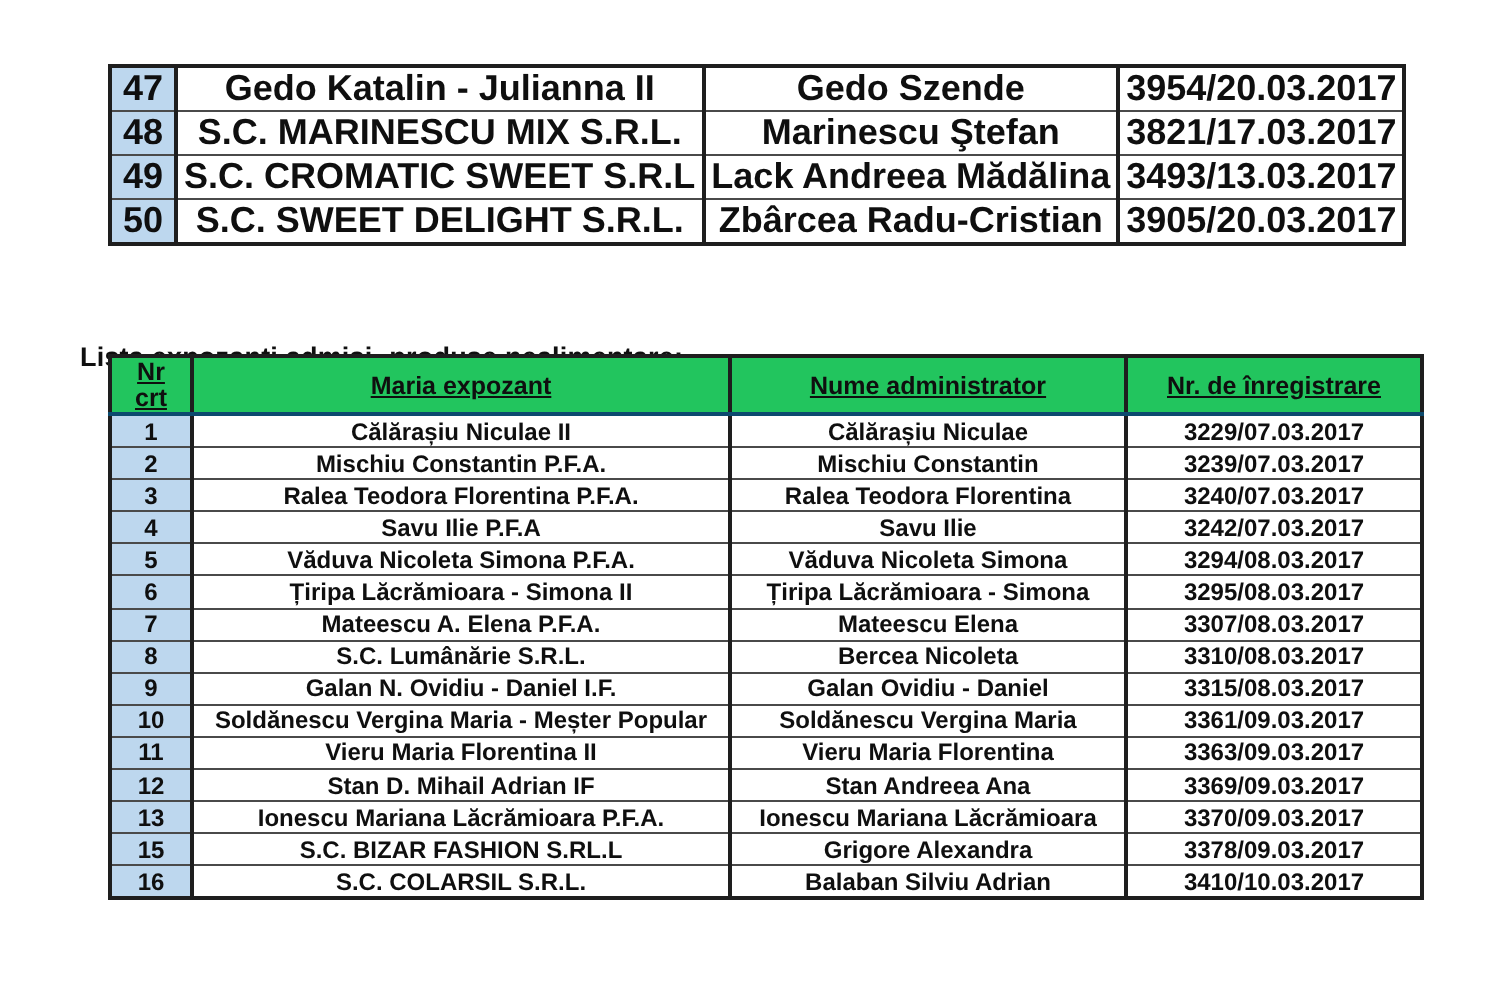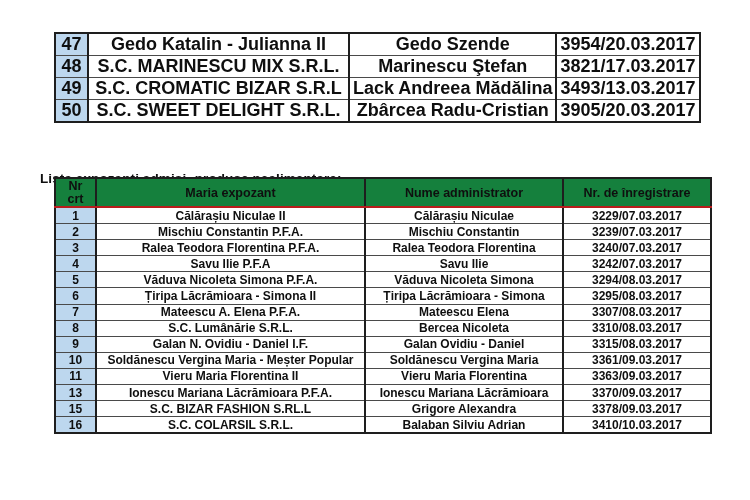--- a/index.html
+++ b/index.html
@@ -50,25 +50,26 @@
     left: 40px; top: 141px;
     font-size: 13.5px;
     font-weight: bold;
     letter-spacing: 0.1px;
     margin-top: 30px;
   }
 
   
   #main-table { left: 54px; top: 177px; font-size: 12px; }
   #main-table thead th {
-    background: #15803d;
+    background: #22c55e;
     height: 27px;
     font-size: 12.5px;
     border-top: 2px solid #1e1e1e;
-    border-bottom: 2px solid #b91c1c;
+    border-bottom: 2px solid #0c4a6e;
+    text-decoration: underline;
   }
   #main-table th.col-nr { white-space: normal; line-height: 13px; }
   #main-table tbody td { height: 15.1px; }
   #main-table tbody td.cell-nr { background: #bdd7ee; }
 </style>
 </head>
 <body>
 
 <div class="page">
 
@@ -89,21 +90,21 @@
 
     <tr>
       <td class="cell-nr">48</td>
       <td class="cell-exp">S.C. MARINESCU MIX S.R.L.</td>
       <td class="cell-adm">Marinescu Ştefan</td>
       <td class="cell-reg">3821/17.03.2017</td>
     </tr>
 
     <tr>
       <td class="cell-nr">49</td>
-      <td class="cell-exp">S.C. CROMATIC BIZAR S.R.L</td>
+      <td class="cell-exp">S.C. CROMATIC SWEET S.R.L</td>
       <td class="cell-adm">Lack Andreea Mădălina</td>
       <td class="cell-reg">3493/13.03.2017</td>
     </tr>
 
     <tr>
       <td class="cell-nr">50</td>
       <td class="cell-exp">S.C. SWEET DELIGHT S.R.L.</td>
       <td class="cell-adm">Zbârcea Radu-Cristian</td>
       <td class="cell-reg">3905/20.03.2017</td>
     </tr>
@@ -198,20 +199,26 @@
       <td class="cell-reg">3361/09.03.2017</td>
     </tr>
 
     <tr>
       <td class="cell-nr">11</td>
       <td class="cell-exp">Vieru Maria Florentina II</td>
       <td class="cell-adm">Vieru Maria Florentina</td>
       <td class="cell-reg">3363/09.03.2017</td>
     </tr>
 
+    <tr>
+      <td class="cell-nr">12</td>
+      <td class="cell-exp">Stan D. Mihail Adrian IF</td>
+      <td class="cell-adm">Stan Andreea Ana</td>
+      <td class="cell-reg">3369/09.03.2017</td>
+    </tr>
 
     <tr>
       <td class="cell-nr">13</td>
       <td class="cell-exp">Ionescu Mariana Lăcrămioara P.F.A.</td>
       <td class="cell-adm">Ionescu Mariana Lăcrămioara</td>
       <td class="cell-reg">3370/09.03.2017</td>
     </tr>
 
 
     <tr>

